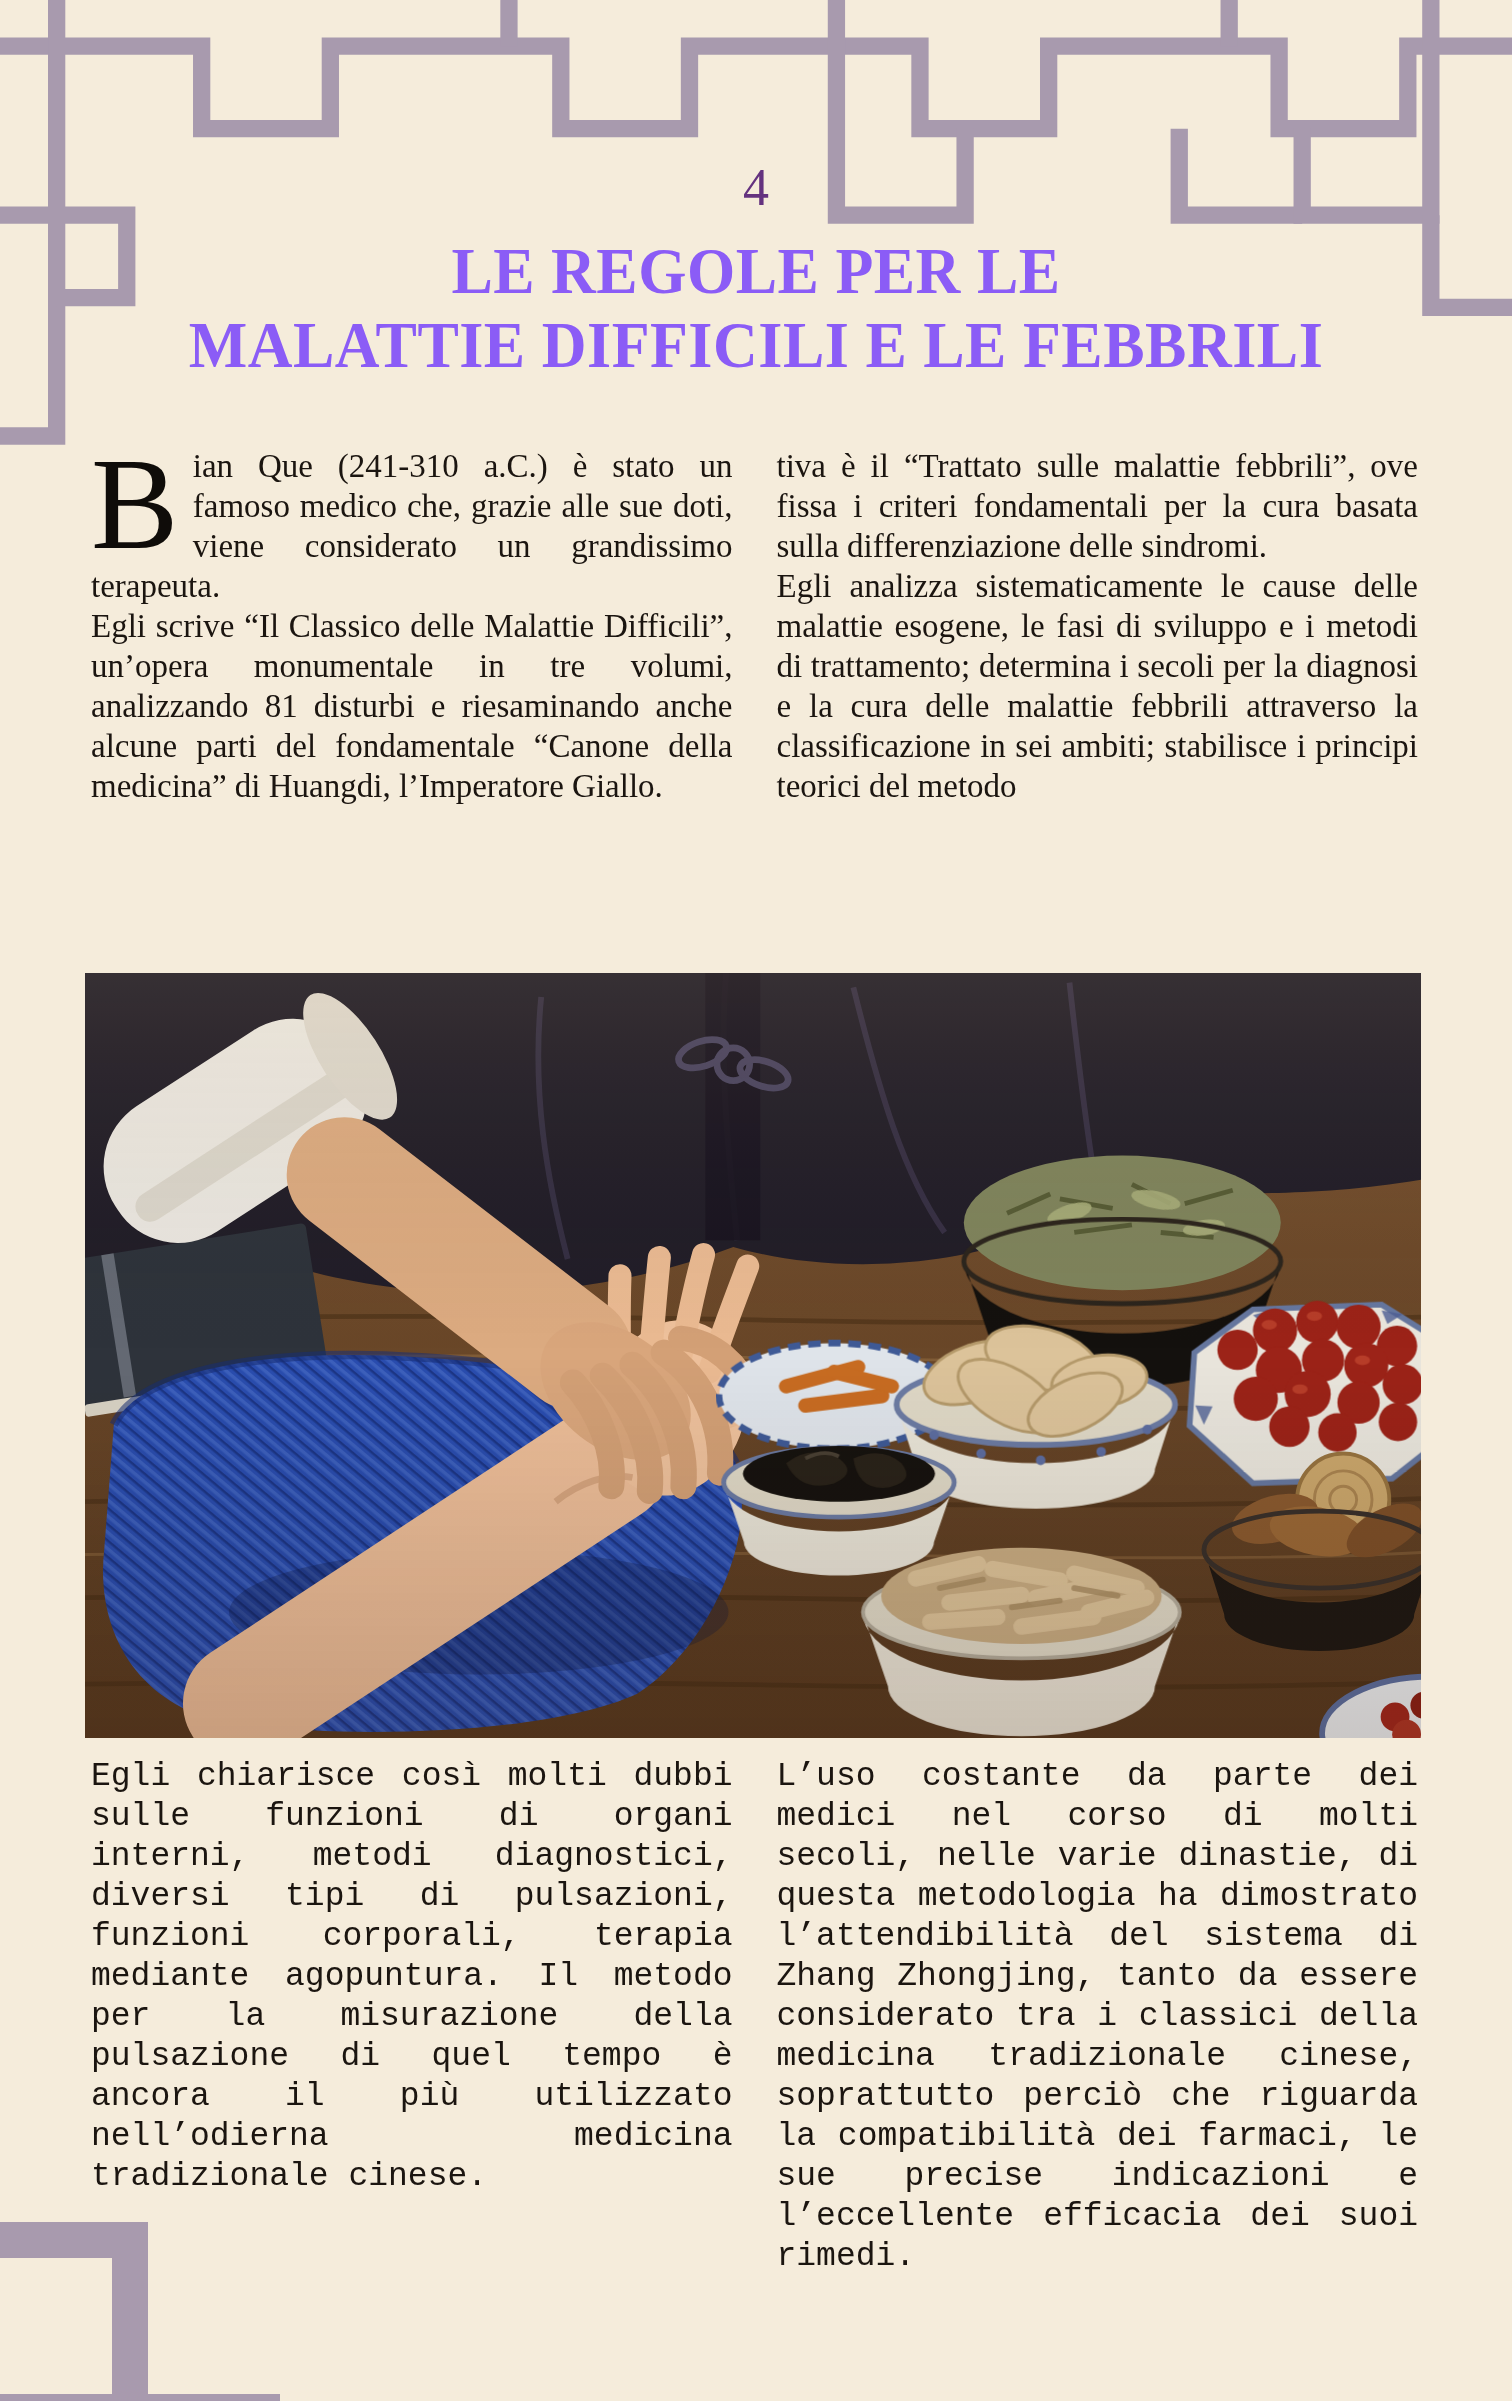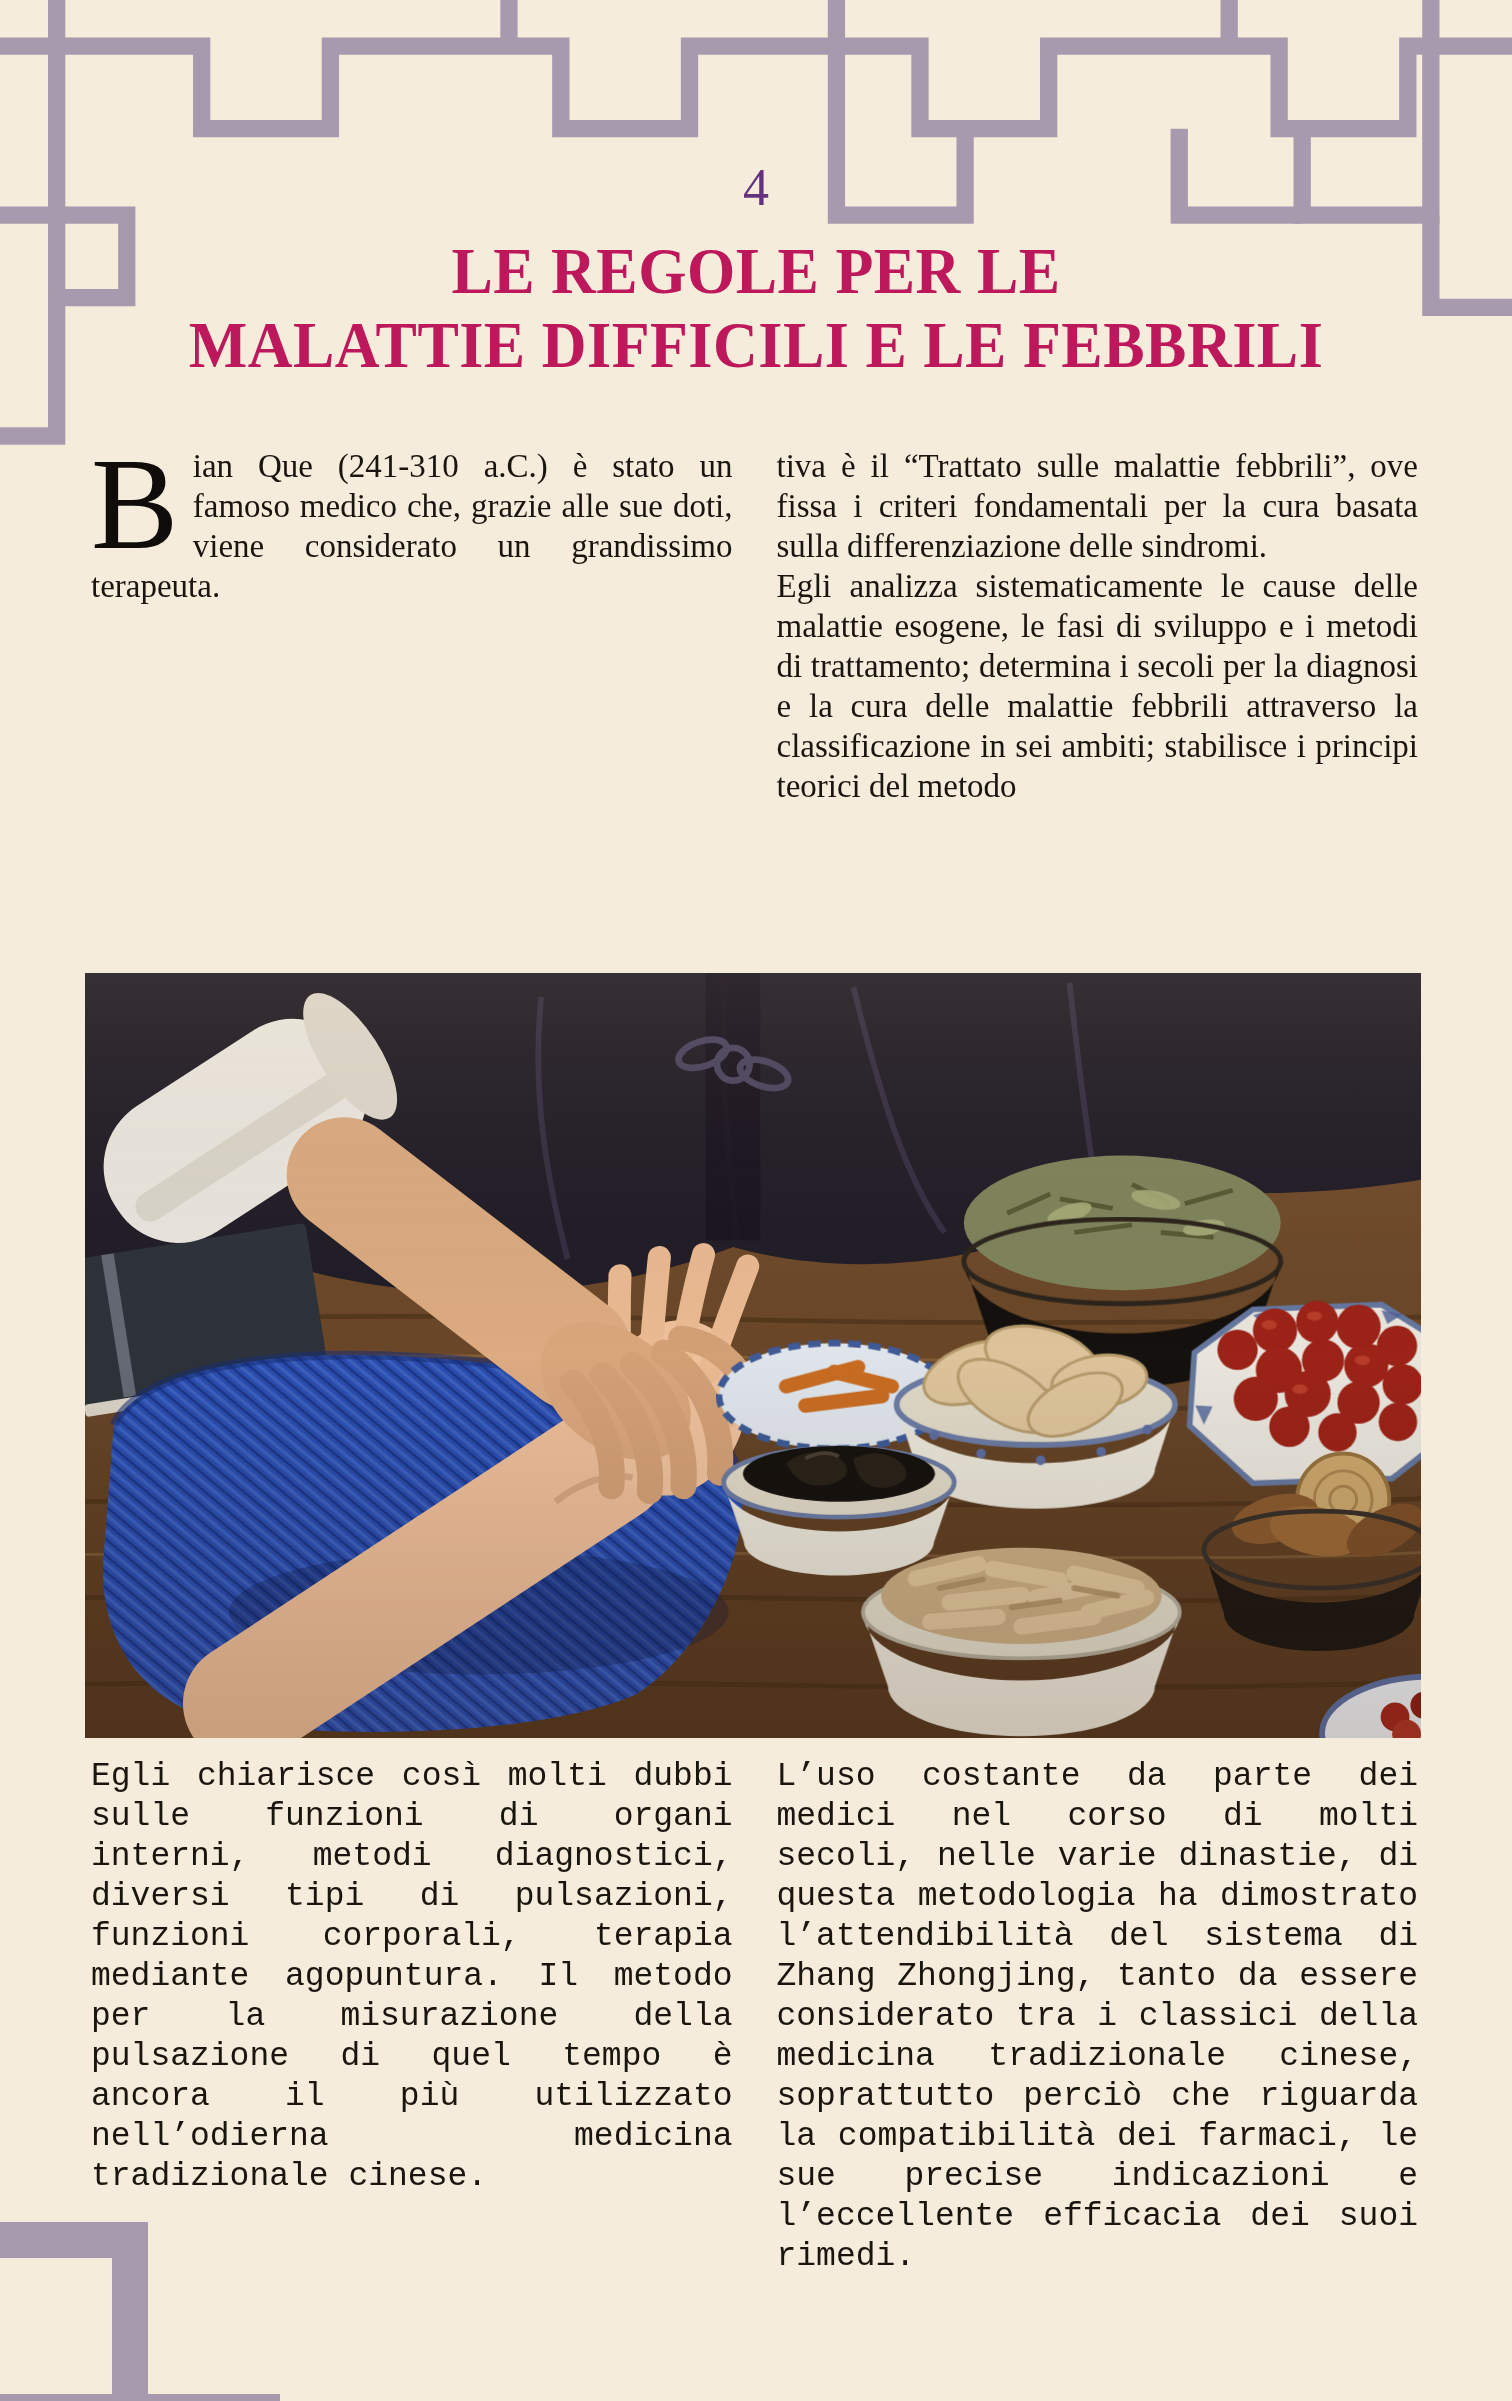--- a/index.html
+++ b/index.html
@@ -23,21 +23,21 @@
     font-size: 52px; line-height: 53px;
     color: #64327f;
   }
   h1.title {
     position: absolute; left: 0; right: 0; top: 234px;
     margin: 0;
     text-align: center;
     font-size: 62px; line-height: 74px;
     font-weight: bold;
     letter-spacing: 0.5px;
-    color: #be185d;
+    color: #8b5cf6;
   }
   h1.title .title-line { display: block; transform: scaleY(1.04); }
 
   .cols {
     position: absolute; left: 91px; width: 1327px;
     display: flex; gap: 44px;
   }
   .cols.top-cols { top: 446px; }
   .cols.bottom-cols { top: 1757px; font-family: Liberation Mono, monospace; }
   .col { flex: 1 1 0; }
@@ -101,20 +101,21 @@
   <div class="page-number">4</div>
 
   <h1 class="title">
     <span class="title-line">LE REGOLE PER LE</span>
     <span class="title-line">MALATTIE DIFFICILI E LE FEBBRILI</span>
   </h1>
 
   <section class="cols top-cols">
     <div class="col">
       <p><span class="dropcap">B</span><span>ian Que (241-310 a.C.) è stato un famoso medico che, grazie alle sue doti, viene considerato un grandissimo terapeuta.</span></p>
+      <p>Egli scrive “Il Classico delle Malattie Difficili”, un’opera monumentale in tre volumi, analizzando 81 disturbi e riesaminando anche alcune parti del fondamentale “Canone della medicina” di Huangdi, l’Imperatore Giallo.</p>
     </div>
     <div class="col">
       <p>tiva è il “Trattato sulle malattie febbrili”, ove fissa i criteri fondamentali per la cura basata sulla differenziazione delle sindromi.</p>
       <p>Egli analizza sistematicamente le cause delle malattie esogene, le fasi di sviluppo e i metodi di trattamento; determina i secoli per la diagnosi e la cura delle malattie febbrili attraverso la classificazione in sei ambiti; stabilisce i principi teorici del metodo</p>
     </div>
   </section>
 
   <figure class="photo">
     <svg viewBox="0 0 2782 1592" preserveAspectRatio="none">
       <defs>

